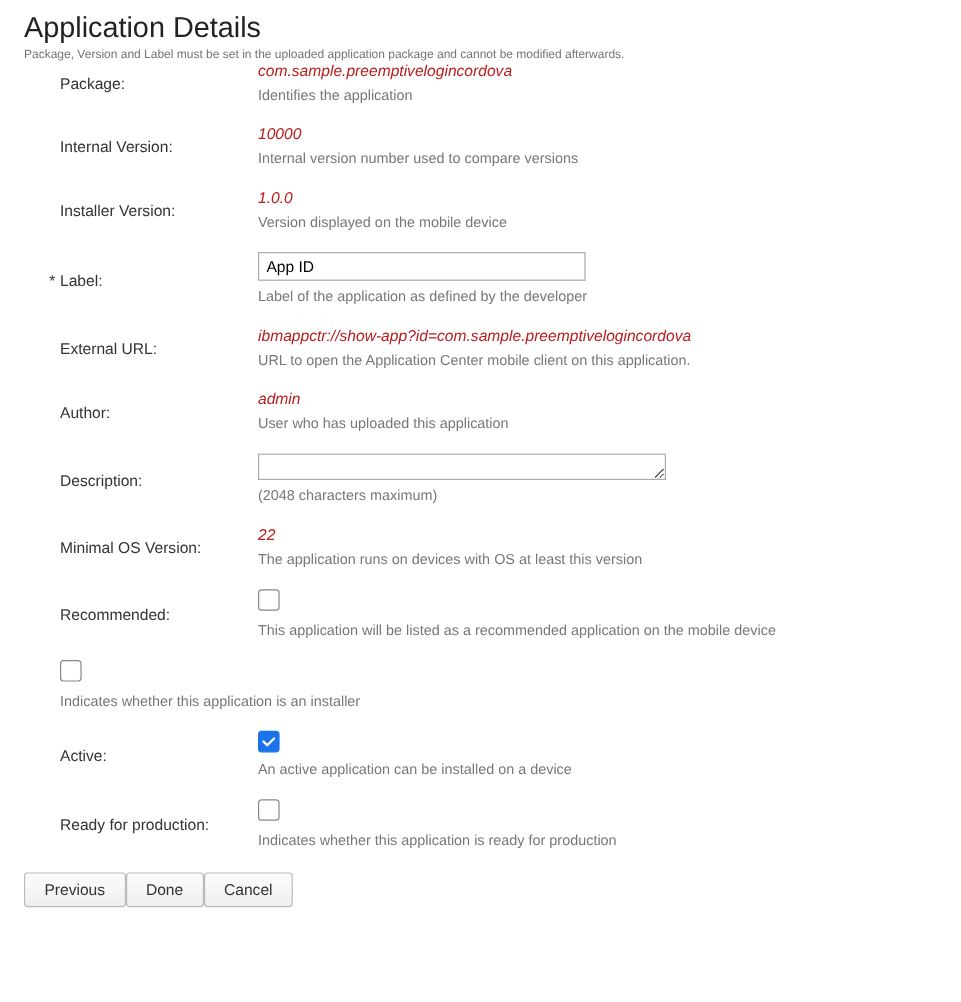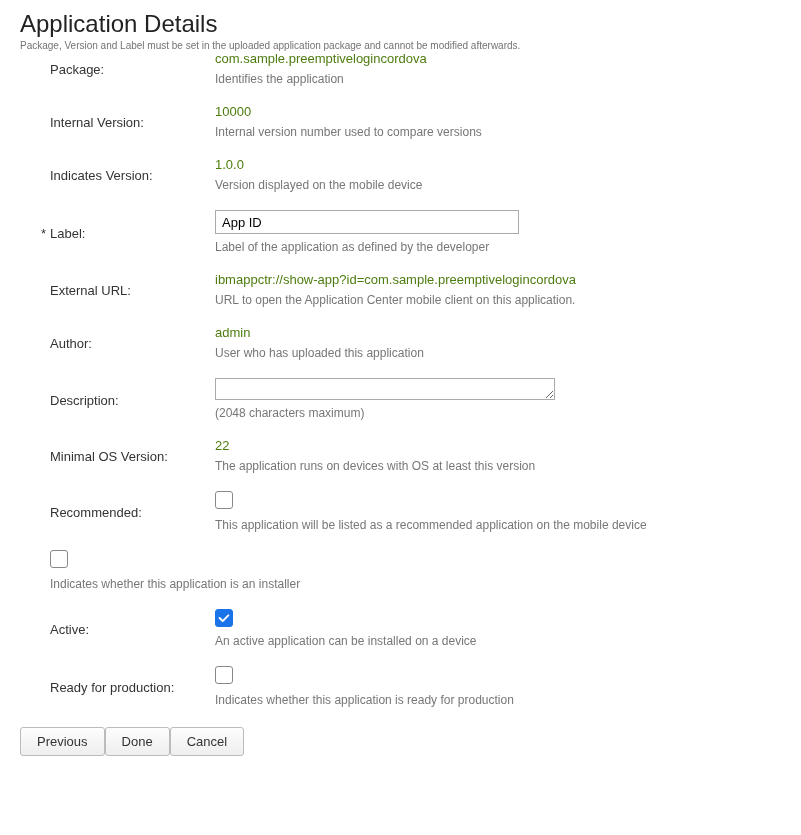--- a/index.html
+++ b/index.html
@@ -42,29 +42,30 @@
       margin-right: 4px;
       color: #333;
     }
     .field-label {
       color: #333;
     }
     .field-value-col {
       flex: 1;
     }
     .field-value {
-      color: #4d7c0f;
+      color: #b91c1c;
+      font-style: italic;
     }
     .field-help {
       color: #777;
       font-size: 12px;
       margin-top: 6px;
     }
     .text-input {
-      width: 304px;
+      width: 273px;
       height: 24px;
       padding: 2px 6px;
       font-size: 13px;
       border: 1px solid #aaa;
       font-family: inherit;
     }
     .textarea-input {
       width: 340px;
       height: 22px;
       padding: 2px 6px;
@@ -139,21 +140,21 @@
       </div>
     <div class="field-value-col">
       <div class="field-value">10000</div>
       <div class="field-help">Internal version number used to compare versions</div>
     </div>
   </div>
 
   <div class="field-row">
     <div class="field-label-col">
         <span class="req-mark"></span>
-        <span class="field-label">Indicates Version:</span>
+        <span class="field-label">Installer Version:</span>
       </div>
     <div class="field-value-col">
       <div class="field-value">1.0.0</div>
       <div class="field-help">Version displayed on the mobile device</div>
     </div>
   </div>
 
   <div class="field-row">
     <div class="field-label-col">
         <span class="req-mark">*</span>

